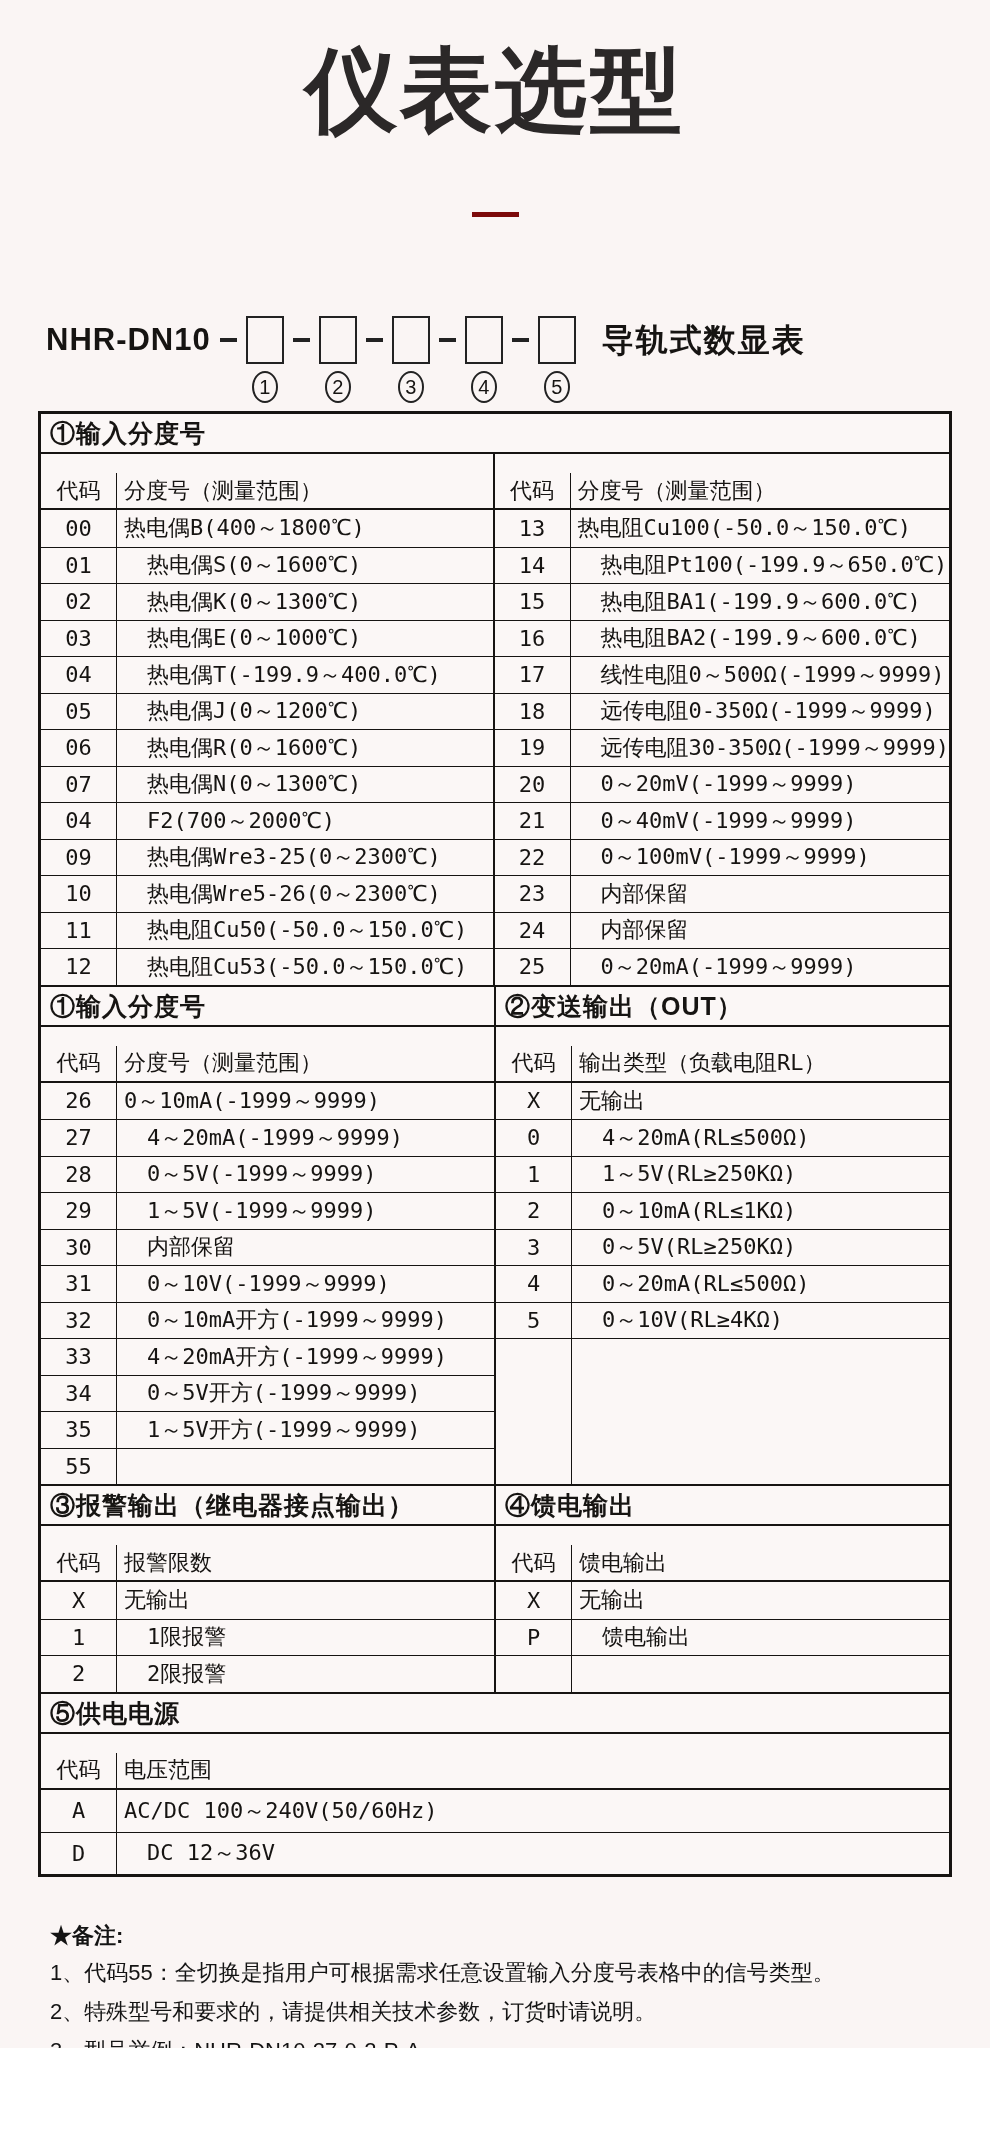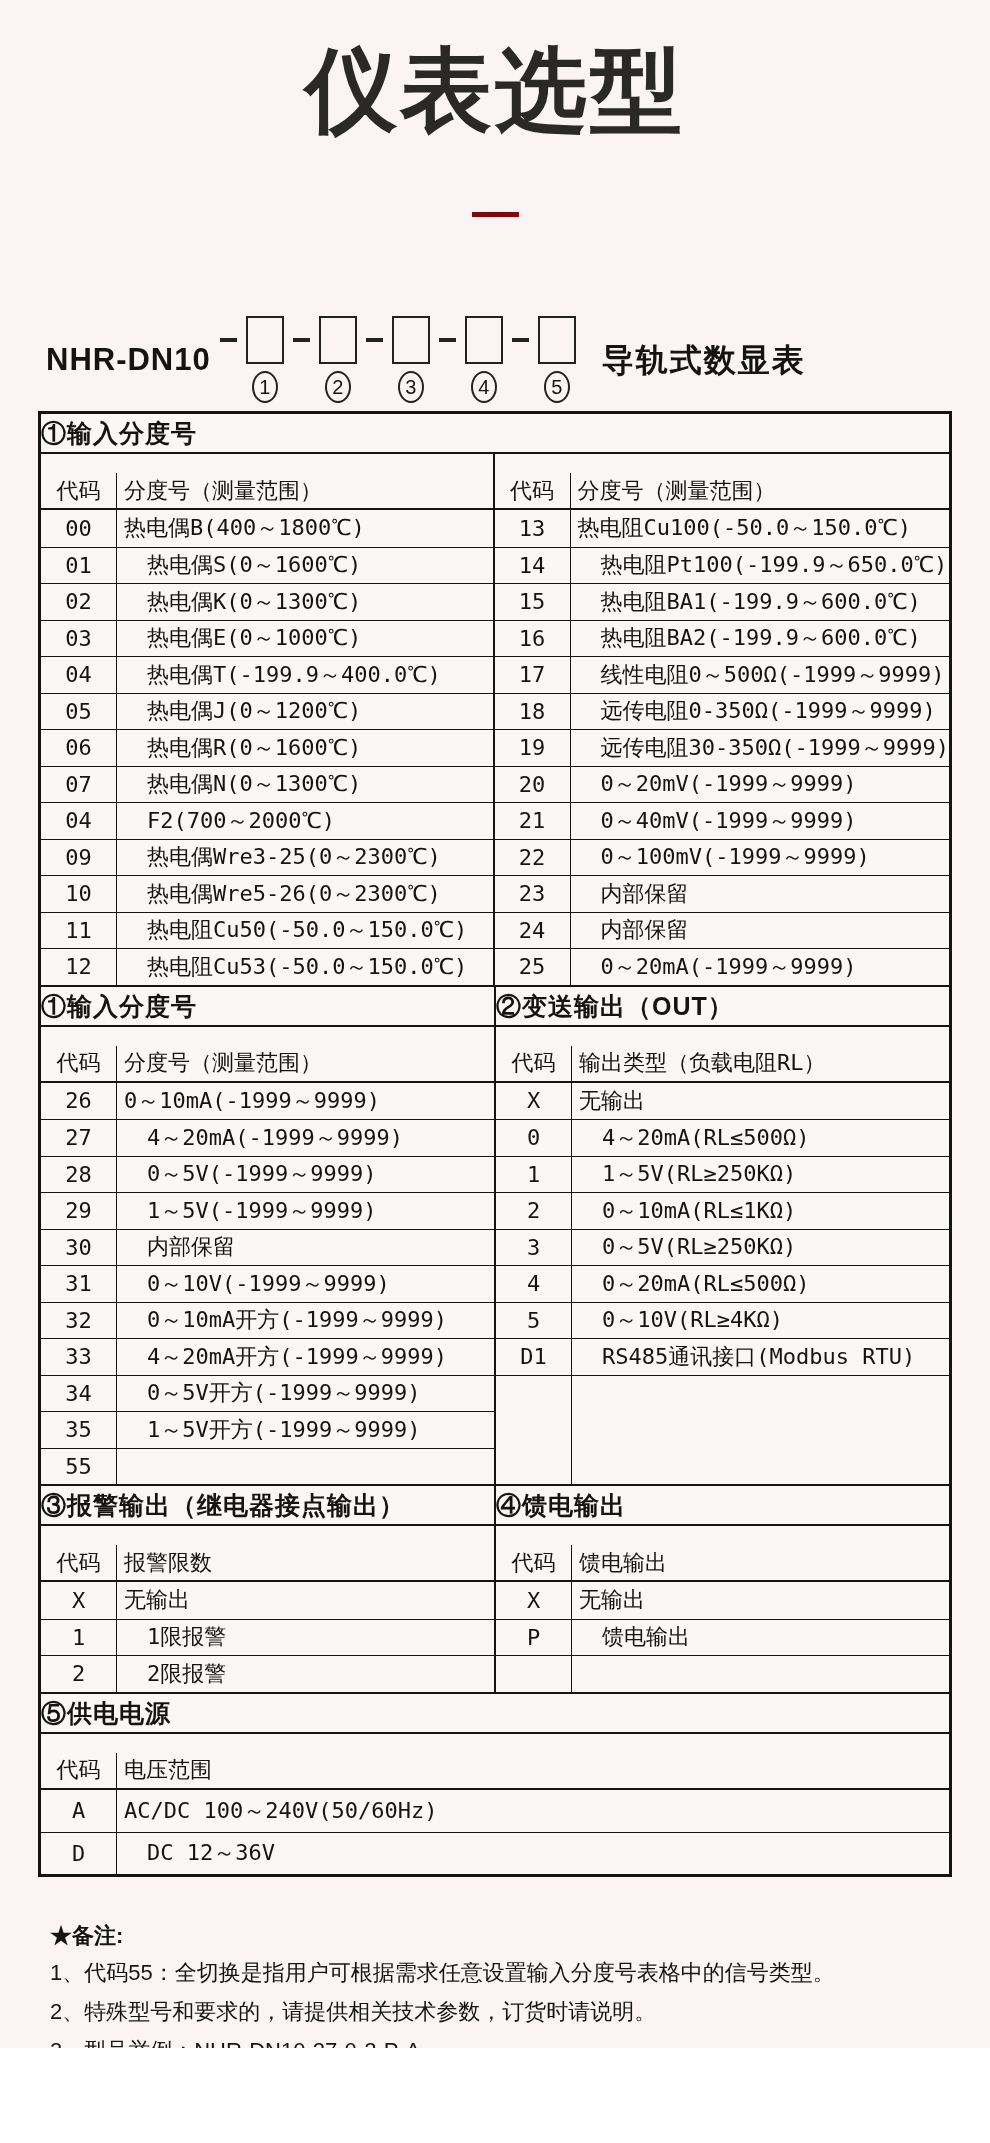--- a/index.html
+++ b/index.html
@@ -4,34 +4,34 @@
 <style>
   * { box-sizing: border-box; }
   body { margin: 0; width: 990px; background: #ffffff; font-family: "Liberation Sans", sans-serif; color: #161412; }
   .page { width: 990px; height: 2048px; background: #faf5f4; overflow: hidden; }
   .footer-strip { width: 990px; height: 95px; background: #ffffff; }
 
   .page-title { padding-top: 44px; text-align: center; font-size: 92px; line-height: 1.0; font-weight: 900; letter-spacing: 3px; color: #2b2828; font-family: "Liberation Sans", sans-serif; }
   .title-dash { width: 47px; height: 5px; background: #7c0a0a; margin: 76px auto 0 auto; }
 
   
-  .model-line { display: flex; align-items: center; margin: 99px 0 0 46px; }
+  .model-line { display: flex; align-items: flex-start; margin: 99px 0 0 46px; }
   .model-prefix { font-size: 31px; font-weight: bold; line-height: 48px; letter-spacing: 1px; white-space: nowrap; }
   .segments { display: flex; }
   .seg { display: flex; align-items: flex-start; }
   .seg-dash { width: 17px; height: 4px; background: #222; margin: 22px 9px 0 9px; }
   .seg-col { display: flex; flex-direction: column; align-items: center; }
   .model-box { width: 38px; height: 48px; border: 2.5px solid #222; background: transparent; }
   .circle-num { margin-top: 7px; width: 26px; height: 32px; border: 2px solid #222; border-radius: 50%; display: flex; align-items: center; justify-content: center; font-size: 20px; line-height: 1; }
   .model-suffix { font-size: 32px; font-weight: bold; line-height: 48px; margin-left: 26px; letter-spacing: 2px; white-space: nowrap; }
 
   
   .spec-table { margin: 8px 0 0 38px; width: 914px; border: 3px solid #161412; background: #fbf7f6; }
   .sec + .sec { border-top: 2.5px solid #161412; }
-  .sec-header { height: 40px; line-height: 38px; font-size: 25px; font-weight: bold; border-bottom: 2.5px solid #161412; letter-spacing: 1px; }
+  .sec-header { height: 40px; line-height: 38px; padding-left: 9px; font-size: 25px; font-weight: bold; border-bottom: 2.5px solid #161412; letter-spacing: 1px; }
   .pair { display: flex; align-items: stretch; }
   .half { flex: 1; display: flex; flex-direction: column; }
   .half.left  { border-right: 1.5px solid #161412; }
   .half.right { border-left: 1.5px solid #161412; }
   .colhead { display: flex; height: 37px; border-bottom: 2.5px solid #161412; font-size: 22px; font-family: "DejaVu Sans Mono", "Liberation Mono", monospace; margin-top: 19px; }
   .code-h { width: 76px; border-right: 1.6px solid #161412; display: flex; align-items: center; justify-content: center; }
   .desc-h { flex: 1; display: flex; align-items: center; padding-left: 7px; white-space: nowrap; text-align: center; }
   .rows { display: block; }
   .row { display: flex; height: 36.5px; font-size: 22px; font-family: "DejaVu Sans Mono", "Liberation Mono", monospace; }
   .rows .row + .row { border-top: 1.5px solid #161412; gap: 23px; }
@@ -306,24 +306,20 @@
               <span class="desc">0～5V(RL≥250KΩ)</span>
             </div>
               <div class="row">
               <span class="code">4</span>
               <span class="desc">0～20mA(RL≤500Ω)</span>
             </div>
               <div class="row">
               <span class="code">5</span>
               <span class="desc">0～10V(RL≥4KΩ)</span>
             </div>
-              <div class="row">
-              <span class="code">D1</span>
-              <span class="desc">RS485通讯接口(Modbus RTU)</span>
-            </div>
             </div>
           <div class="filler">
             <div class="filler-code"></div>
           </div>
         </div>
       </div>
     </div>
 
     <div class="sec">
       <div class="pair">

